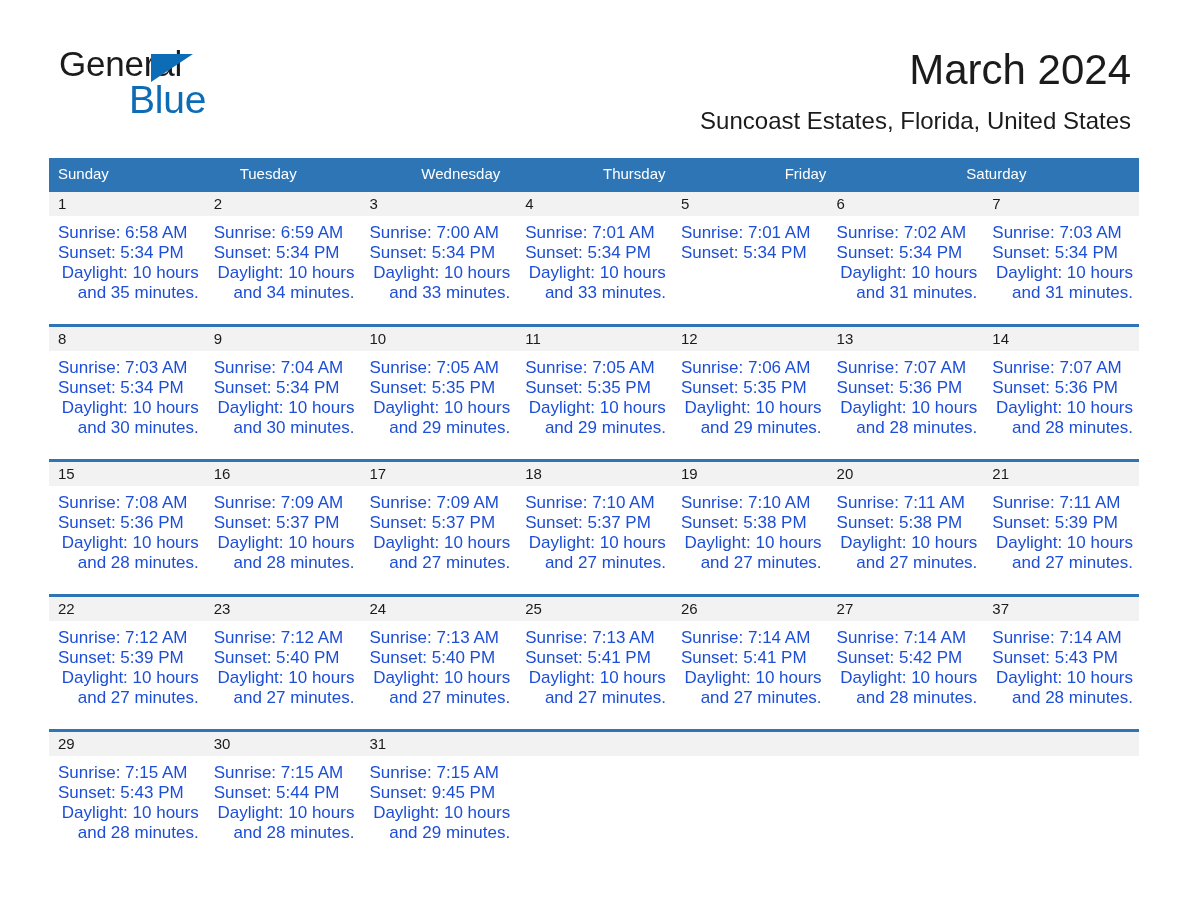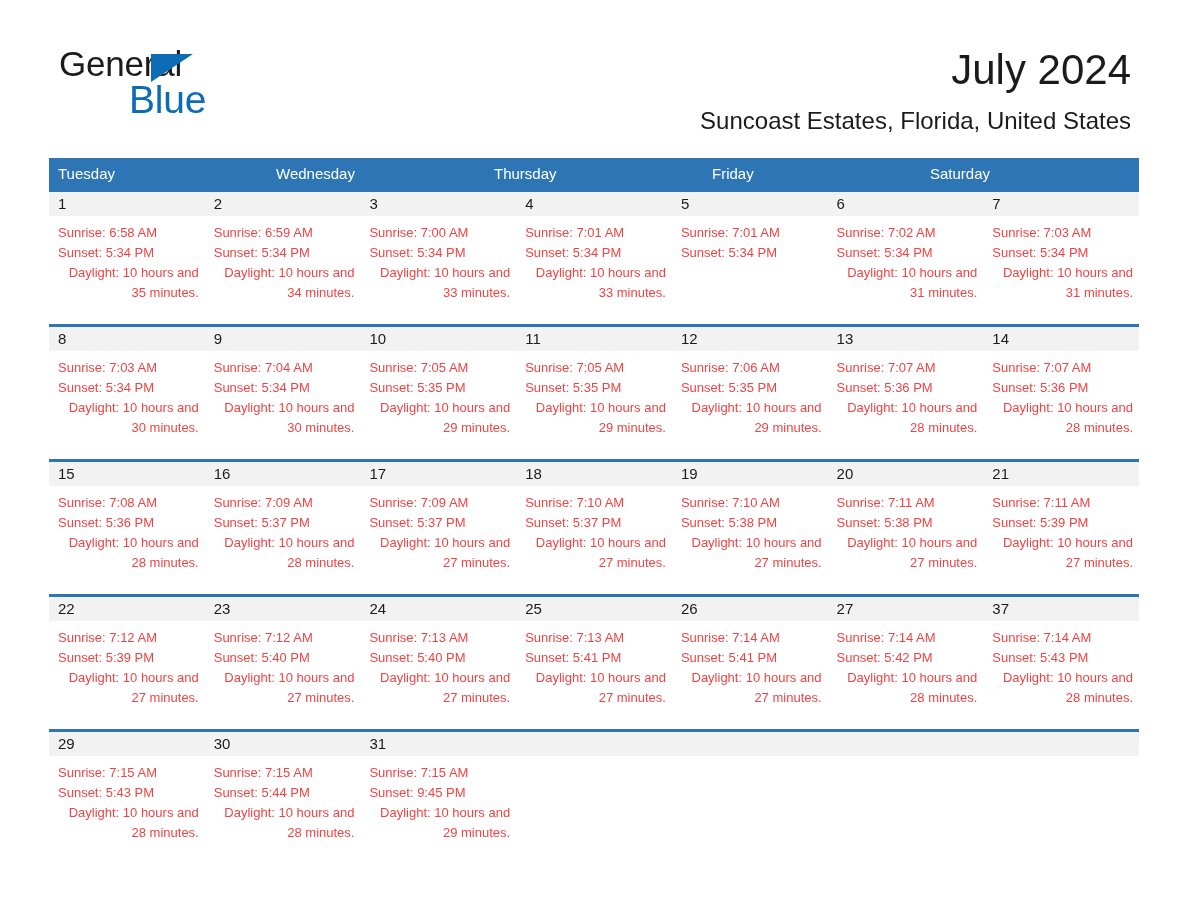--- a/index.html
+++ b/index.html
@@ -129,50 +129,51 @@
     padding-left: 9px;
     font-size: 15px;
     line-height: 24px;
     color: #1b1b1b;
     white-space: nowrap;
     overflow: hidden;
   }
   .day-cell.empty .day-num-strip { color: transparent; }
   .day-info {
     padding: 7px 6px 0 9px;
-    font-size: 13px;
+    font-size: 17px;
     line-height: 20px;
-    color: #ef4444;
+    color: #1d4ed8;
   }
   .day-info div { white-space: nowrap; }
   .day-info .daylight-wrap { white-space: normal; text-align: right; }
 </style>
 </head>
 <body>
 
 <div class="page">
 
   <div class="top-bar">
 
     <div class="logo">
       <span class="logo-general">General</span>
       <span class="logo-tri"></span>
       <span class="logo-blue">Blue</span>
     </div>
 
     <div class="title-block">
-      <div class="cal-title">July 2024</div>
+      <div class="cal-title">March 2024</div>
       <div class="cal-subtitle">Suncoast Estates, Florida, United States</div>
     </div>
 
   </div>
 
   <div class="calendar">
 
     <div class="weekday-row">
+      <div class="weekday-cell">Sunday</div>
       <div class="weekday-cell">Tuesday</div>
       <div class="weekday-cell">Wednesday</div>
       <div class="weekday-cell">Thursday</div>
       <div class="weekday-cell">Friday</div>
       <div class="weekday-cell">Saturday</div>
     </div>
 
     <div class="week-row">
       <div class="day-cell">
         <div class="day-num-strip">1</div>

